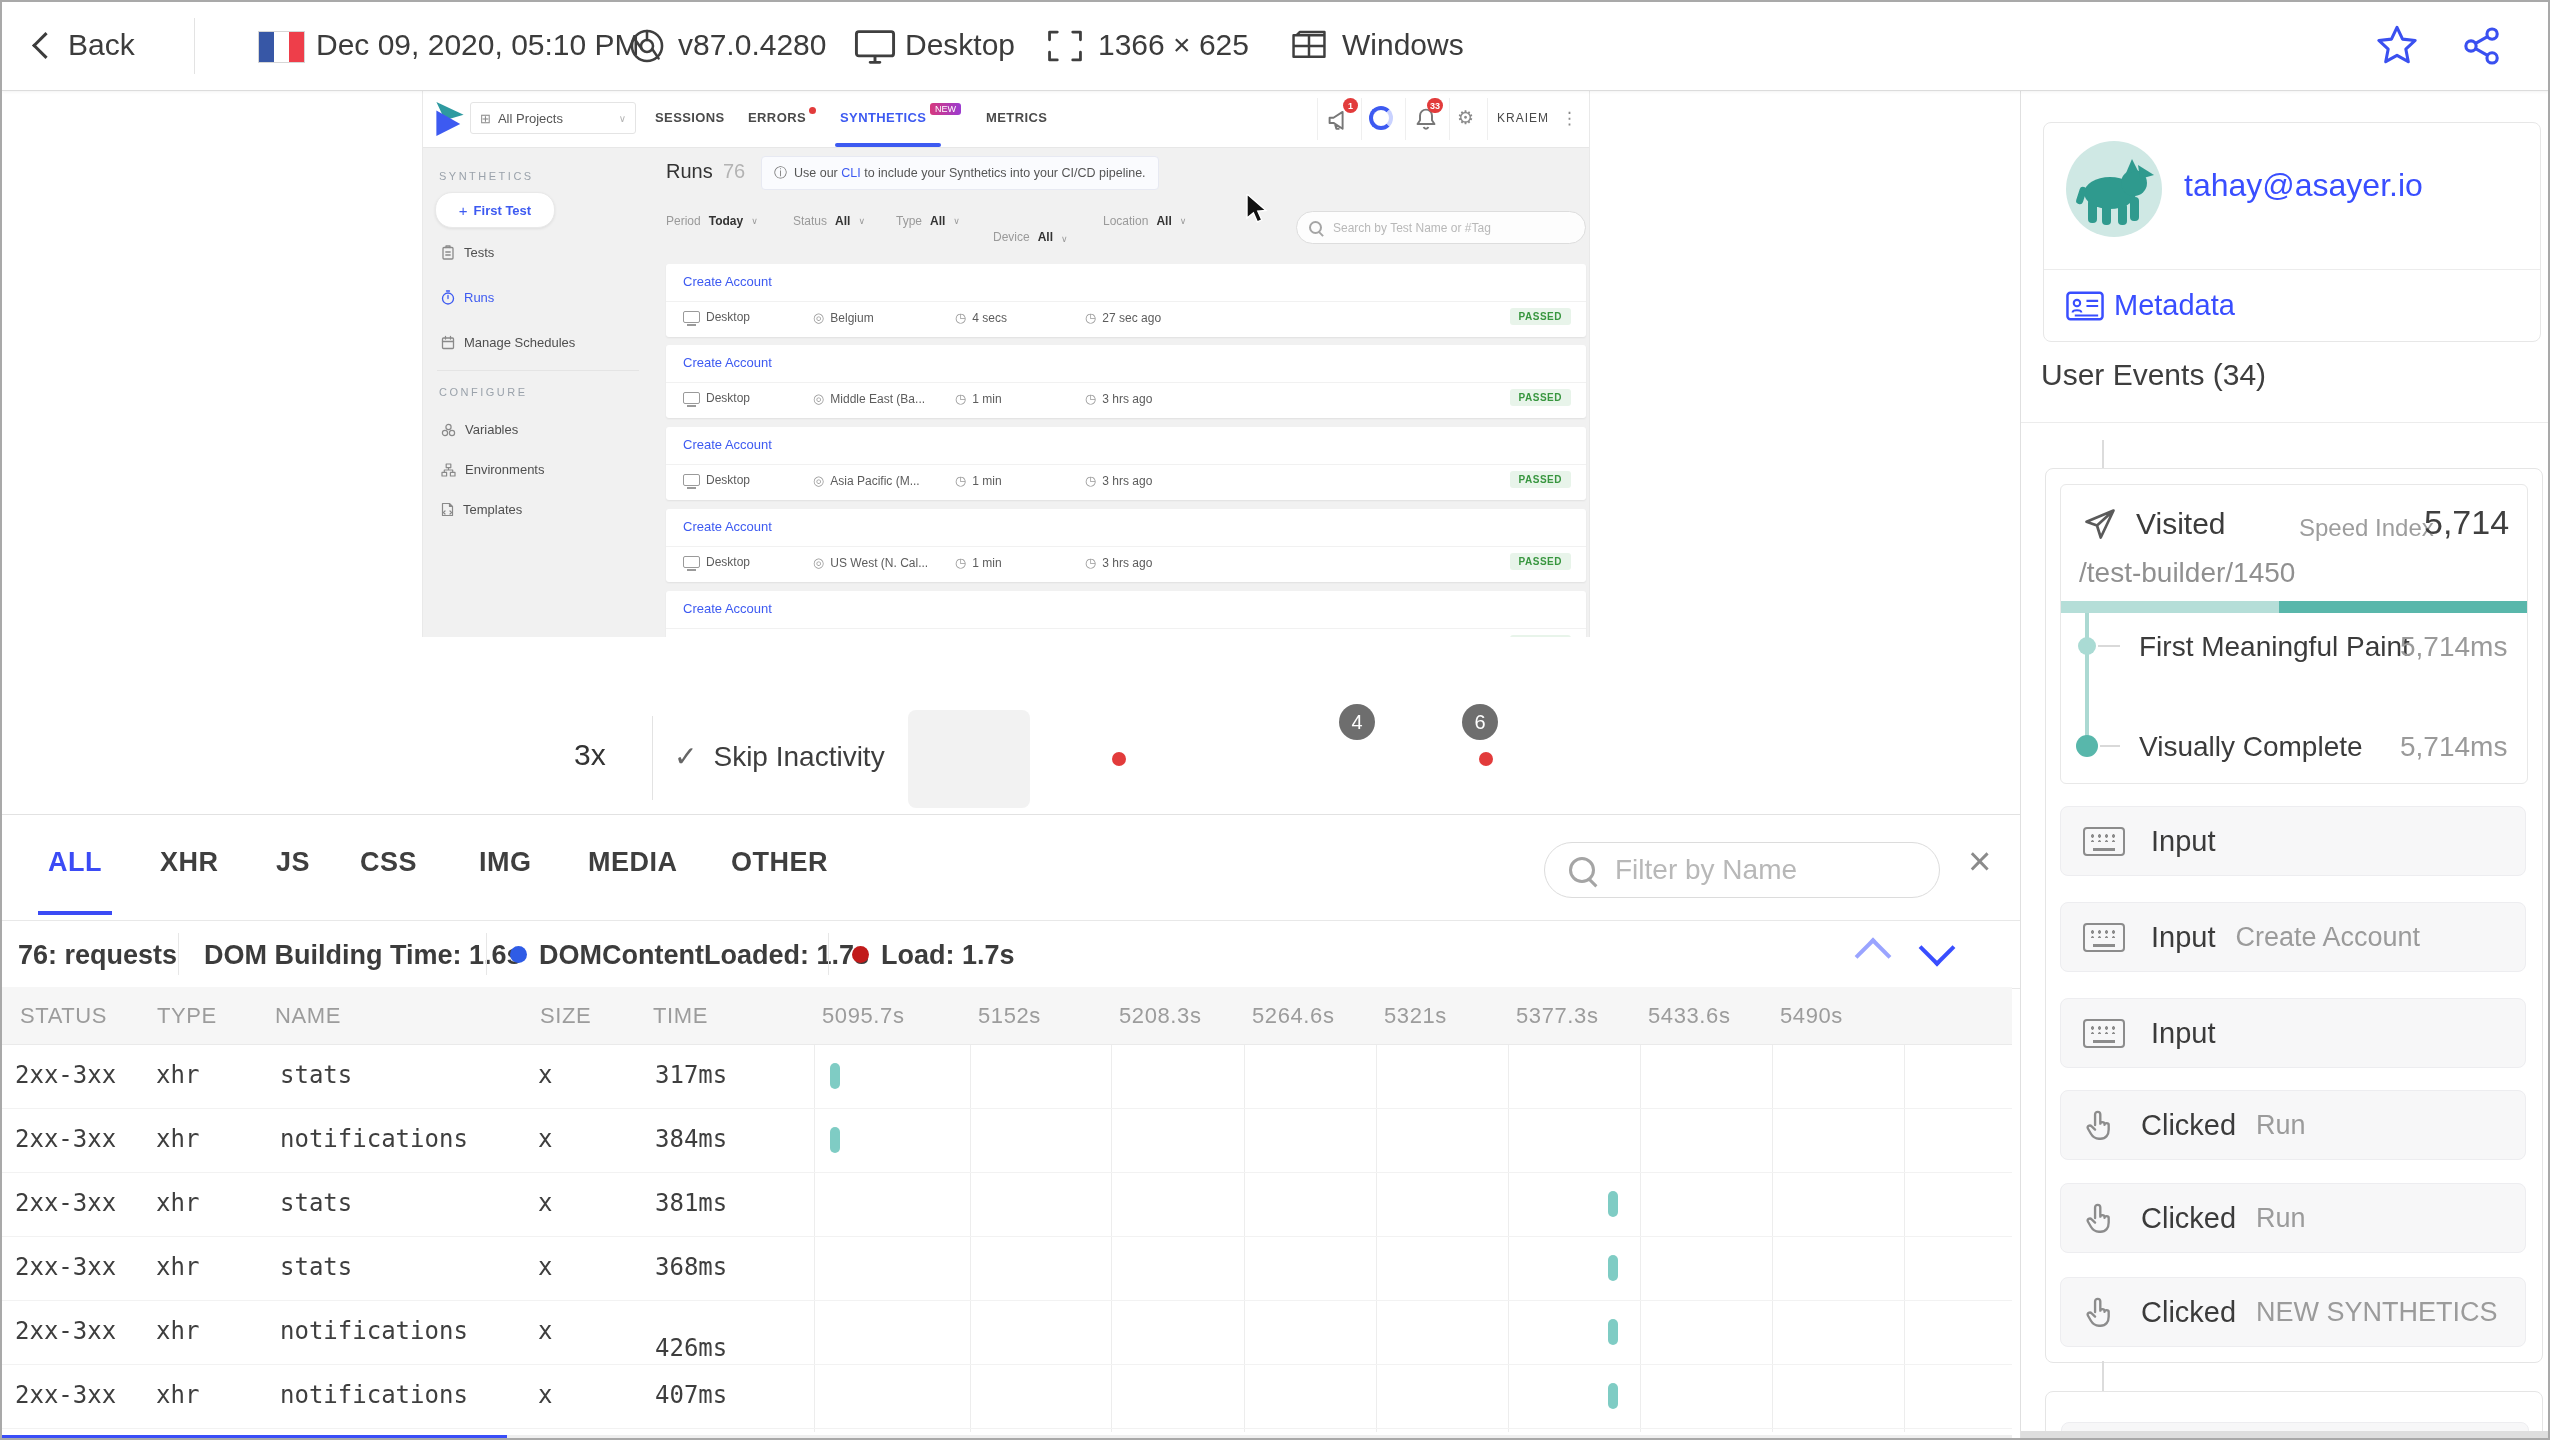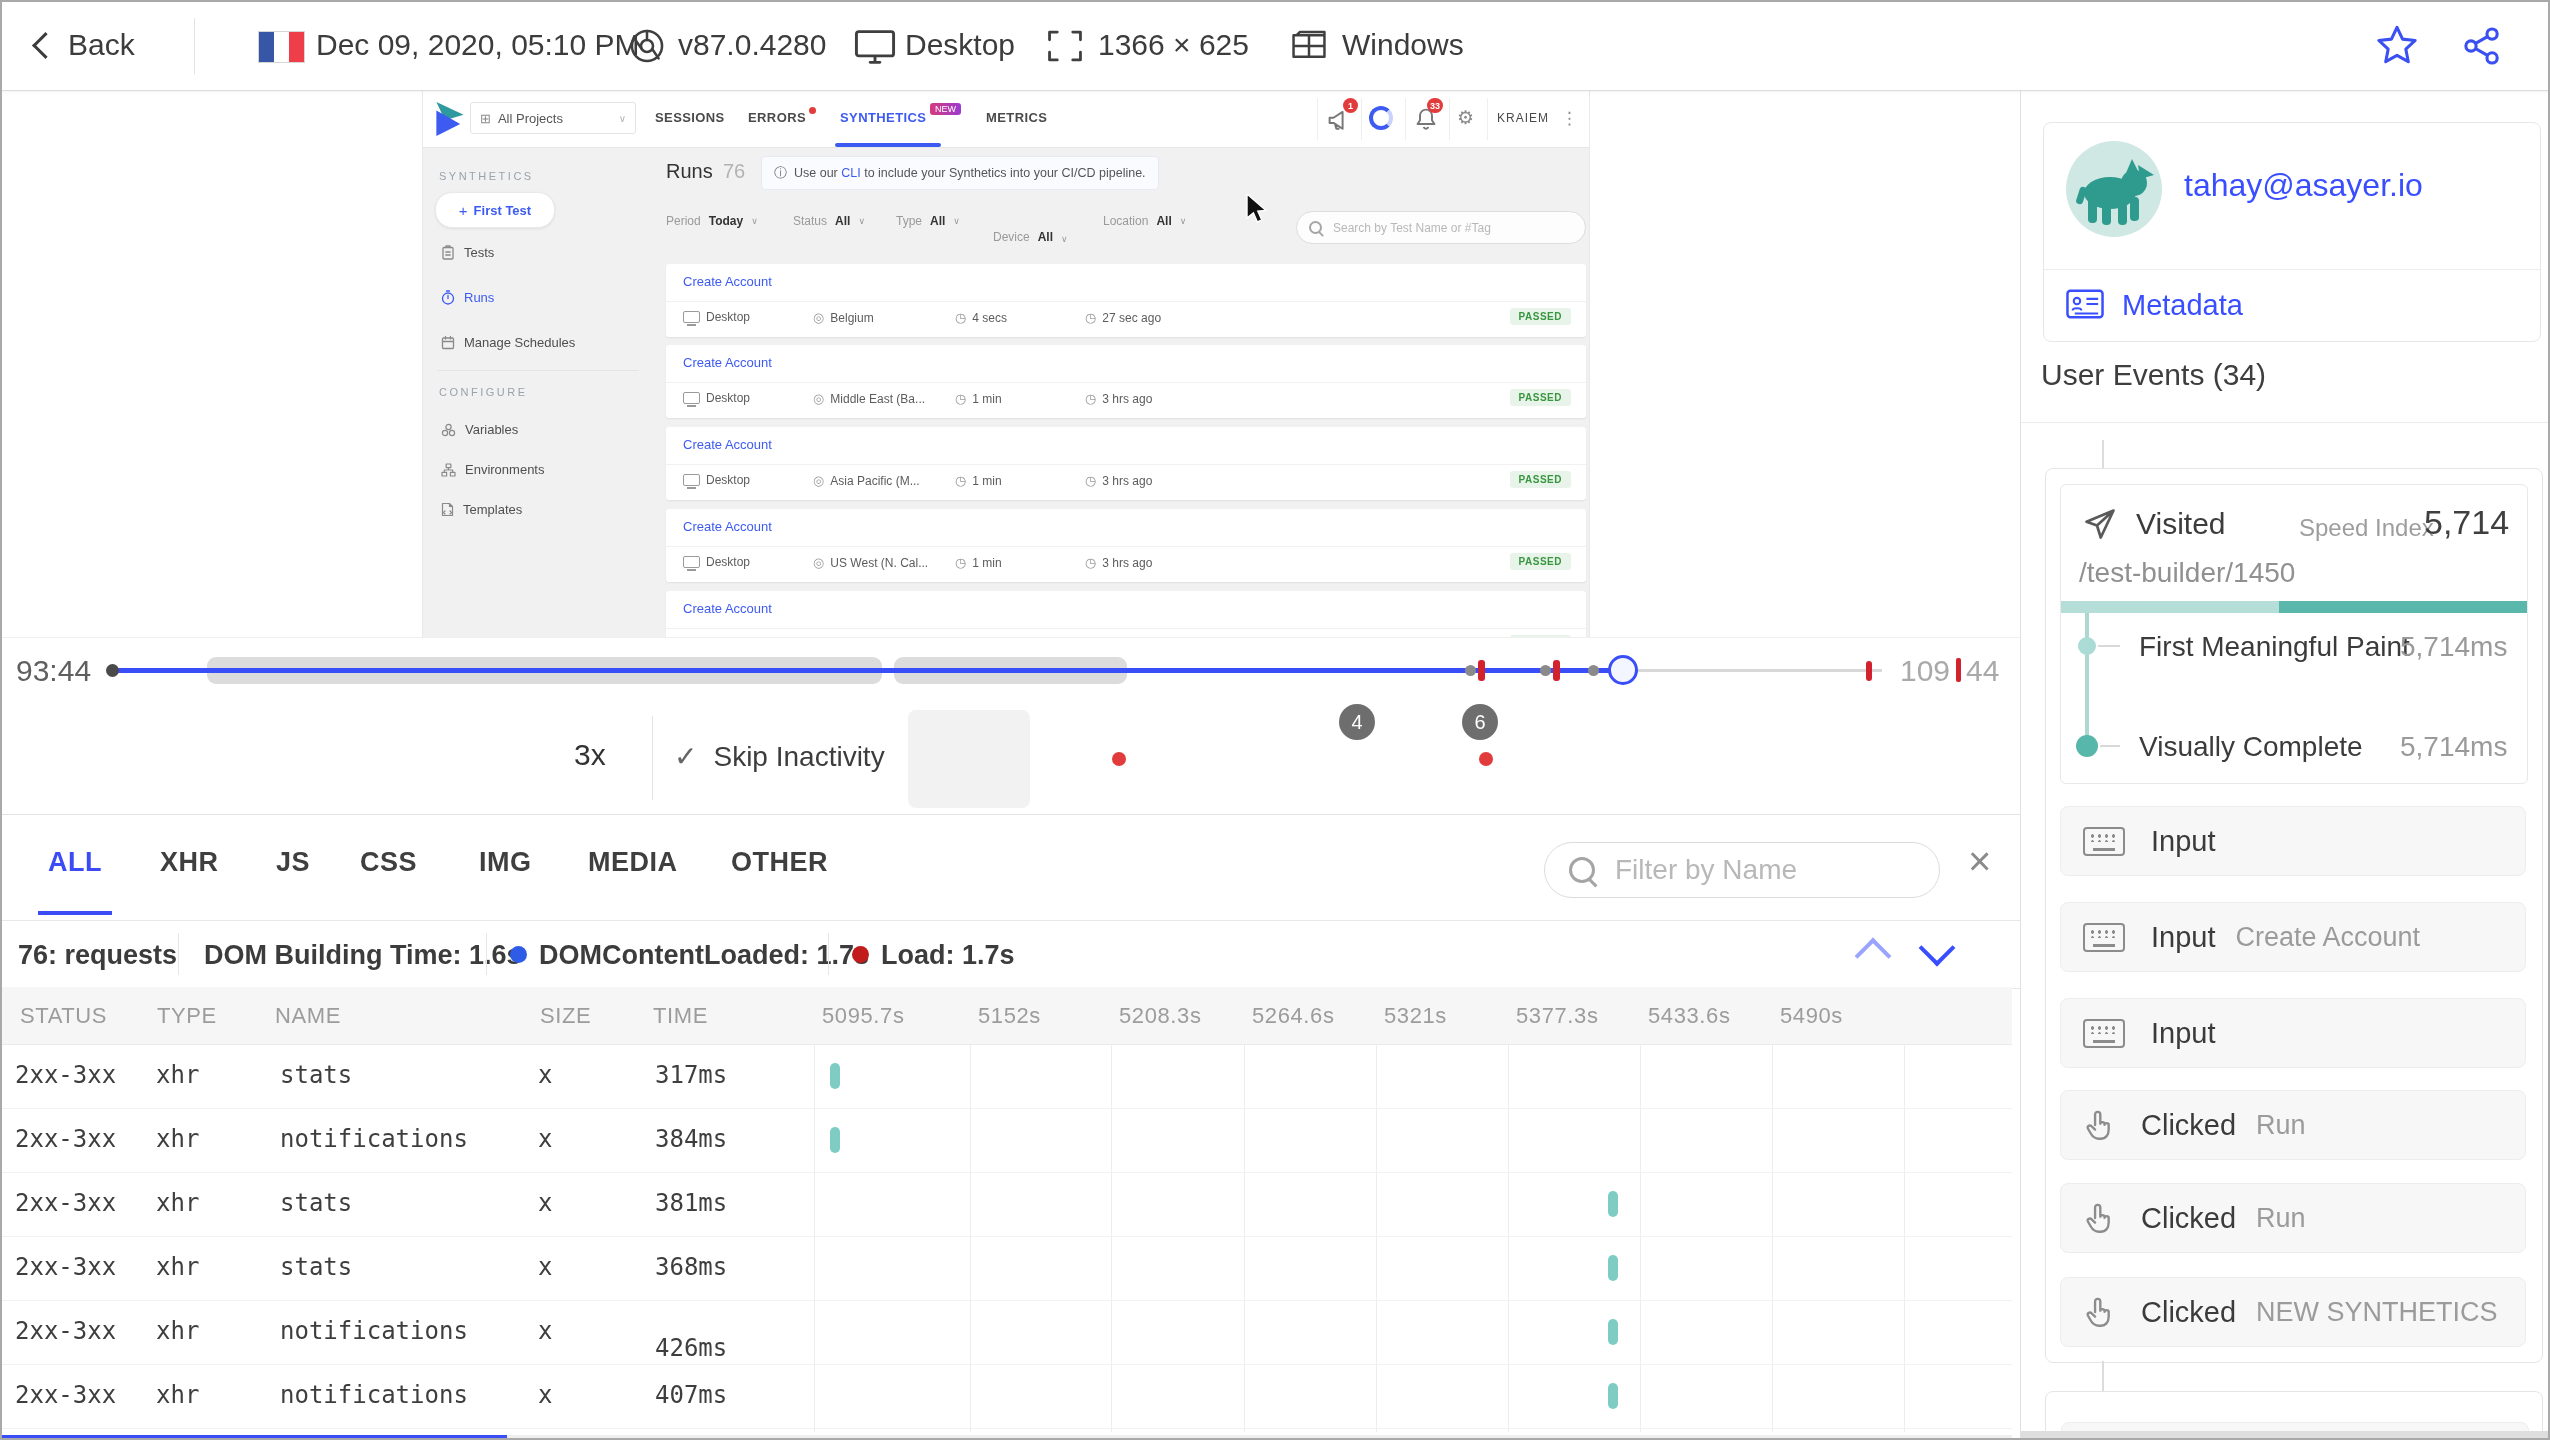--- a/index.html
+++ b/index.html
@@ -353,38 +353,20 @@
 
         <span class="pass">PASSED</span>
       </div>
 
       <svg class="abs" style="left:822px;top:104px;" width="26" height="30" viewBox="0 0 13 15">
           <path d="M1 0 L1 12 L4.2 9.4 L6.2 14 L8.4 13 L6.4 8.6 L10.5 8.2 Z" fill="#111" stroke="#fff" stroke-width="0.7"></path>
         </svg>
     </div>
   </div>
 
-  <div class="timeline">
-    <span class="abs" style="left:14px;top:16px;font-size:30px;color:#5f5f5f;">93:44</span>
-    <div class="abs" style="left:110px;top:31px;width:1770px;height:3px;background:#d8d8d8;"></div>
-    <div class="abs" style="left:205px;top:19px;width:675px;height:27px;border-radius:9px;background:#dcdcdc;"></div>
-    <div class="abs" style="left:892px;top:19px;width:233px;height:27px;border-radius:9px;background:#dcdcdc;"></div>
-    <div class="abs" style="left:110px;top:30px;width:1512px;height:5px;background:#3a4ef8;border-radius:3px;"></div>
-    <div class="abs dotg" style="left:104px;top:26px;width:13px;height:13px;background:#4a4a4a;"></div>
-    <div class="abs dotg" style="left:1463px;top:27px;width:11px;height:11px;"></div>
-    <div class="abs redbar" style="left:1476px;top:22px;"></div>
-    <div class="abs dotg" style="left:1538px;top:27px;width:11px;height:11px;"></div>
-    <div class="abs redbar" style="left:1551px;top:22px;"></div>
-    <div class="abs dotg" style="left:1586px;top:27px;width:11px;height:11px;"></div>
-    <div class="abs" style="left:1606px;top:17px;width:30px;height:30px;border-radius:50%;border:3px solid #3a4ef8;background:#f3f5ff;box-sizing:border-box;"></div>
-    <div class="abs redbar" style="left:1864px;top:23px;width:6px;height:20px;"></div>
-    <span class="abs" style="left:1898px;top:16px;font-size:30px;color:#a9a9a9;">109</span>
-    <div class="abs" style="left:1954px;top:20px;width:5px;height:24px;background:#d2222e;border-radius:2px;"></div>
-    <span class="abs" style="left:1964px;top:16px;font-size:30px;color:#a9a9a9;">44</span>
-  </div>
 
   <div class="controls">
     <div class="tool" style="left:86px;width:60px;">
       <svg width="42" height="46" viewBox="0 0 20 22">
           <path d="M3.5 2 L17 11 L3.5 20 Z" class="ic" style="stroke:#4a4a4a;"></path>
         </svg>
 
     </div>
     <div class="tool" style="left:196px;width:60px;">
       <svg width="46" height="46" viewBox="0 0 24 24">
@@ -602,21 +584,21 @@
               <rect x="11" y="29" width="4.5" height="12" rx="2"></rect>
               <rect x="18" y="31" width="4.5" height="11" rx="2"></rect>
               <rect x="26" y="31" width="4.5" height="11" rx="2"></rect>
               <rect x="32" y="28" width="4.5" height="12" rx="2"></rect>
               <rect x="7" y="23" width="3.5" height="9" rx="1.7" transform="rotate(18 9 24)"></rect>
             </g>
           </svg>
       </div>
       <span class="abs" style="left:140px;top:44px;font-size:32px;color:#394eff;">tahay@asayer.io</span>
       <div class="abs" style="left:0;top:146px;width:100%;height:1px;background:#ececec;"></div>
-      <div class="abs" style="left:22px;top:166px;display:flex;align-items:flex-start;gap:18px;">
+      <div class="abs" style="left:22px;top:166px;display:flex;align-items:center;gap:10px;">
         <svg width="38" height="30" viewBox="0 0 26 20">
             <rect x="1" y="1" width="24" height="18" rx="2" fill="none" stroke="#394eff" stroke-width="1.7"></rect>
             <circle cx="7.5" cy="8" r="2.2" fill="none" stroke="#394eff" stroke-width="1.4"></circle>
             <path d="M4.5 14.5 c0 -2.2 6 -2.2 6 0 M14 6.5 h8 M14 10 h8 M6 16.5 h16" stroke="#394eff" stroke-width="1.4" fill="none"></path>
           </svg>
         <span style="font-size:29px;color:#394eff;">Metadata</span>
       </div>
     </div>
 
     <span class="abs" style="left:20px;top:268px;font-size:30px;color:#3e3e3e;">User Events (34)</span>

